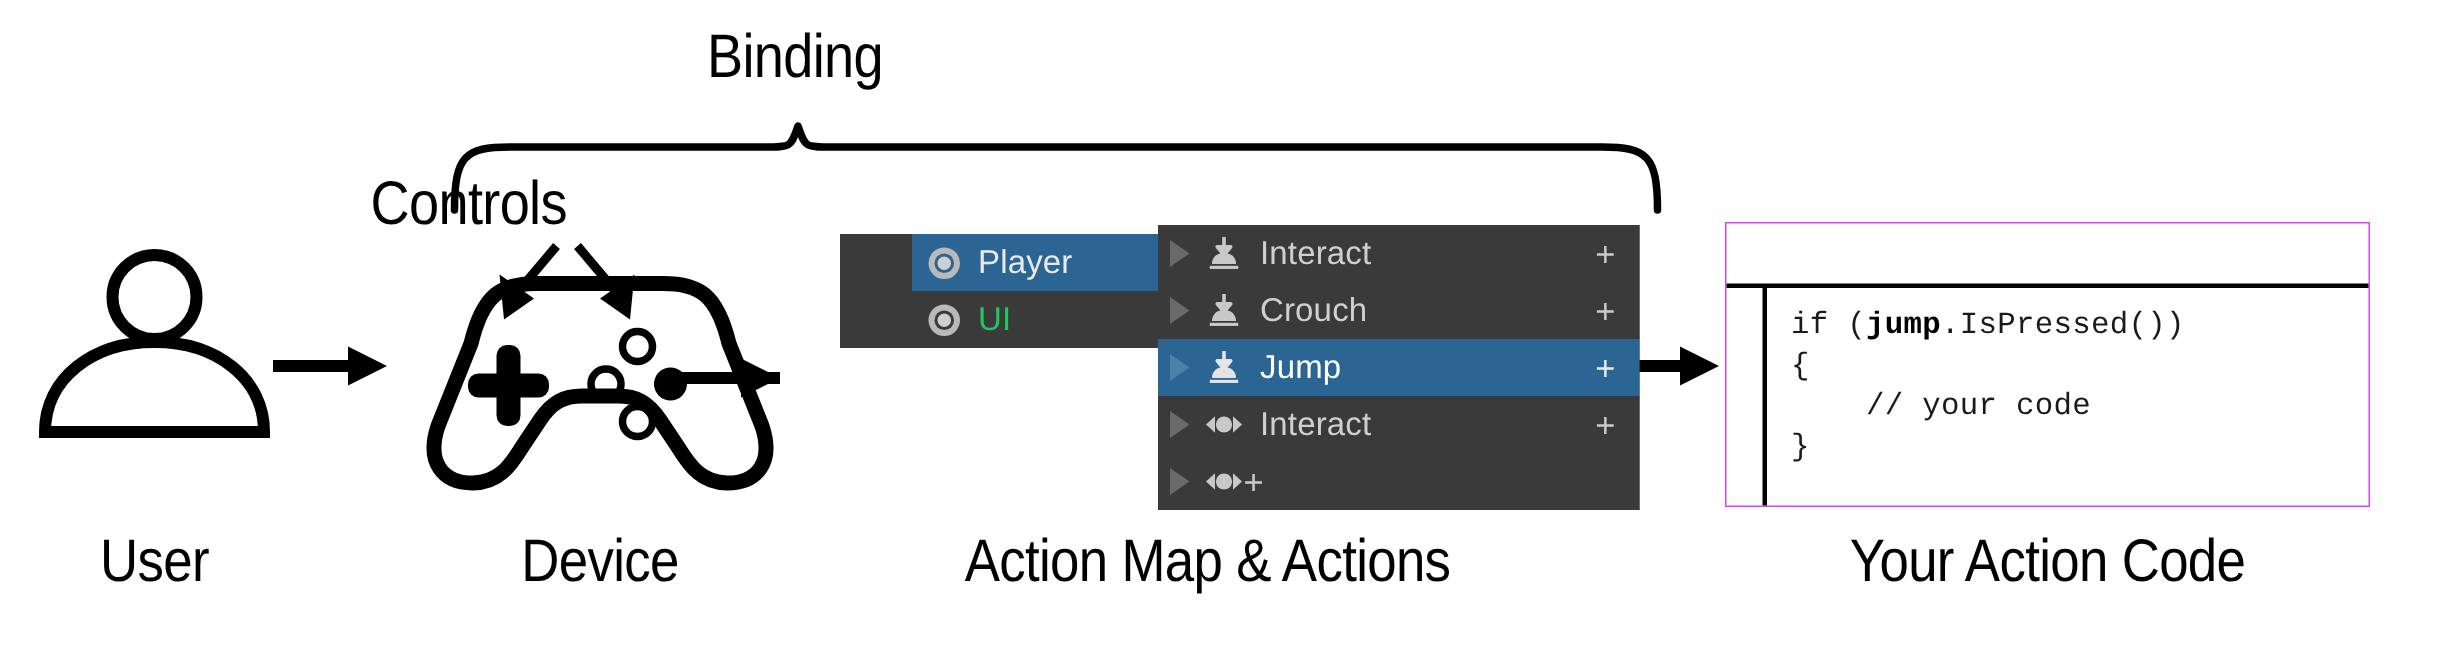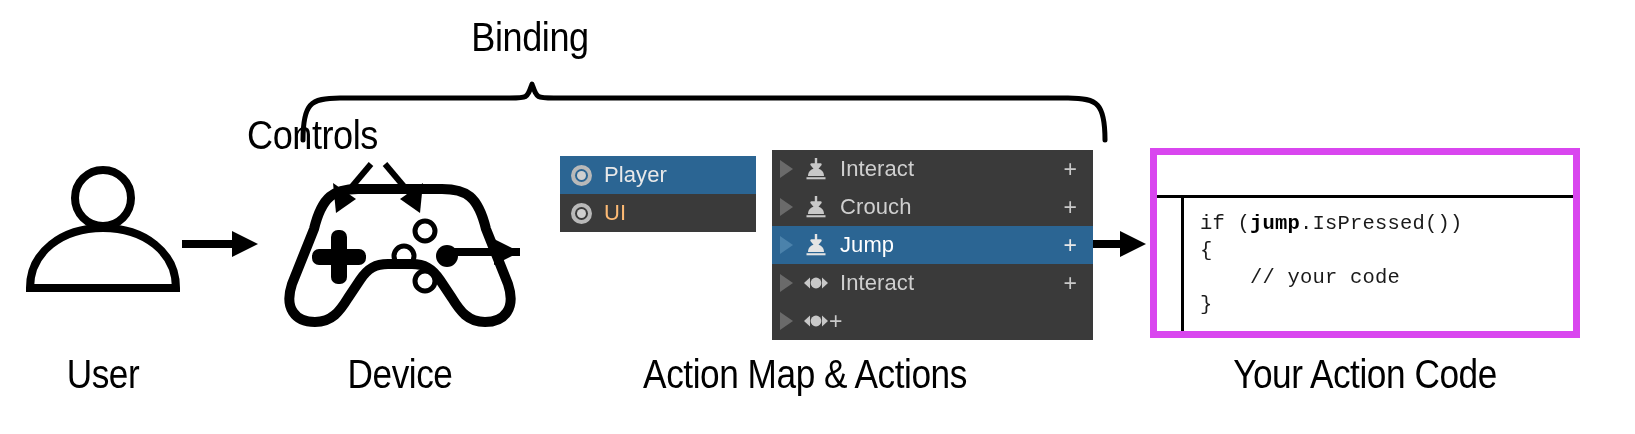--- a/index.html
+++ b/index.html
@@ -52,38 +52,39 @@
     pointer-events: none;
   }
 
   
   #actionmap-panel {
     position: absolute;
     left: 560px;
     top: 156px;
     width: 196px;
     background: #3a3a3a;
+    padding-left: 48px;
   }
   .map-row {
     height: 38px;
     display: flex;
     align-items: center;
     padding-left: 11px;
     box-sizing: border-box;
   }
   .map-row.selected { background: #2b6593; }
   .map-row.normal   { background: #3a3a3a; }
   .map-label {
     font-family: "Liberation Sans", sans-serif;
     font-size: 22px;
     color: #e9e9e9;
     margin-left: 12px;
     letter-spacing: 0.1px;
   }
-  .map-row.normal .map-label { color: #fdba74; }
+  .map-row.normal .map-label { color: #22c55e; }
 
   .donut {
     width: 21px; height: 21px;
     flex: 0 0 auto;
     border-radius: 50%;
     border: 3px solid #b9b9b9;
     box-sizing: border-box;
     background: #b9b9b9;
     position: relative;
   }
@@ -144,21 +145,21 @@
   .act-row.selected .disclosure { border-left-color: #4b82ab; }
   .act-icon { flex: 0 0 auto; width: 26px; height: 24px; display:block; }
 
   
   #code-panel {
     position: absolute;
     left: 1150px;
     top: 148px;
     width: 430px;
     height: 190px;
-    border: 7px solid #d946ef;
+    border: 1px solid #d946ef;
     box-sizing: border-box;
     background: #ffffff;
   }
   #code-titlebar {
     height: 43px;
     border-bottom: 3px solid #000000;
     box-sizing: border-box;
   }
   #code-body {
     position: relative;

